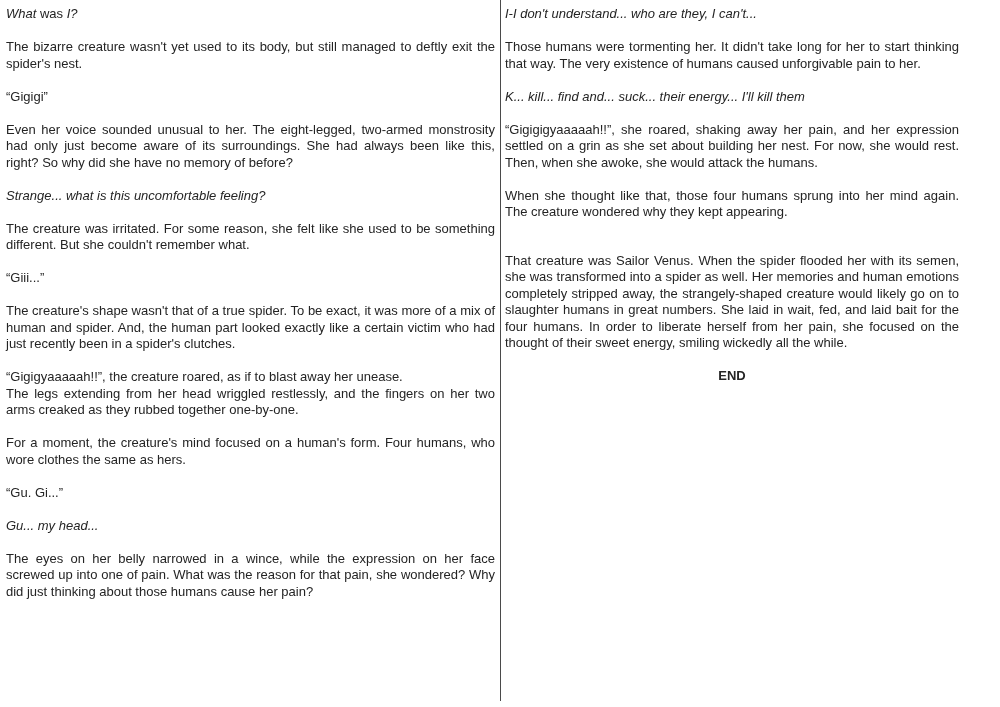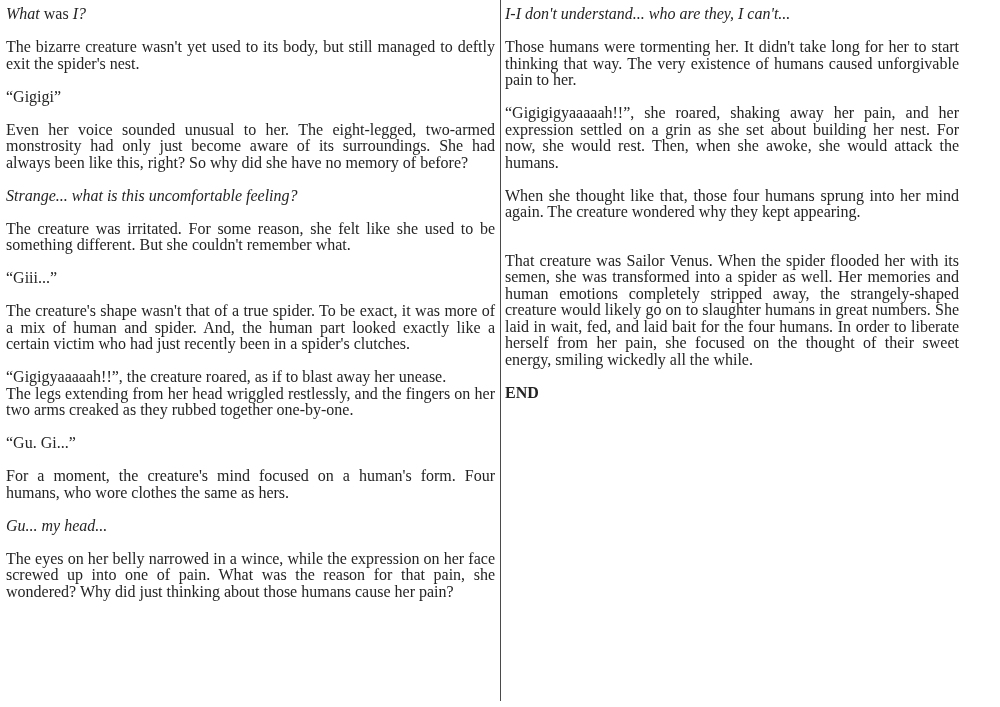--- a/index.html
+++ b/index.html
@@ -2,22 +2,22 @@
 <html><head>
 <meta charset="utf-8">
 <style>
   html, body { margin: 0; padding: 0; background: #ffffff; }
   .page {
     position: relative;
     width: 1000px;
     height: 707px;
     background: #ffffff;
     overflow: hidden;
-    font-family: Liberation Serif, serif;
-    font-size: 16px;
+    font-family: Liberation Sans, sans-serif;
+    font-size: 13px;
     line-height: 16.5px;
     color: #242424;
   }
   .column {
     position: absolute;
     top: 0;
     box-sizing: border-box;
     padding-top: 6px;
   }
   .column.left  { left: 0;     width: 500px; padding-left: 6px; padding-right: 5px; }
@@ -29,46 +29,47 @@
     width: 1px;
     height: 701px;
     background: #4a4a4a;
   }
   .column p {
     margin: 0 0 16.5px 0;
     text-align: justify;
     white-space: pre-line; 
   }
   .column p.italic { font-style: italic; text-align: left; }
-  .column p.end { font-weight: bold; }
+  .column p.end { text-align: center; font-weight: bold; }
   .seg-italic { font-style: italic; }
   .seg-roman  { font-style: normal; }
 </style>
 </head>
 <body>
 
 <div class="page" style="background: rgb(255, 255, 255); color: rgb(36, 36, 36);">
   <div class="column left" id="col-left">
       <p class="italic"><span class="seg-italic">What </span><span class="seg-roman">was </span><span class="seg-italic">I?</span></p>
       <p>The bizarre creature wasn't yet used to its body, but still managed to deftly exit the spider's nest.</p>
       <p>“Gigigi”</p>
       <p>Even her voice sounded unusual to her. The eight-legged, two-armed monstrosity had only just become aware of its surroundings. She had always been like this, right? So why did she have no memory of before?</p>
       <p class="italic">Strange... what is this uncomfortable feeling?</p>
       <p>The creature was irritated. For some reason, she felt like she used to be something different. But she couldn't remember what.</p>
       <p>“Giii...”</p>
       <p>The creature's shape wasn't that of a true spider. To be exact, it was more of a mix of human and spider. And, the human part looked exactly like a certain victim who had just recently been in a spider's clutches.</p>
       <p>“Gigigyaaaaah!!”, the creature roared, as if to blast away her unease.
 The legs extending from her head wriggled restlessly, and the fingers on her two arms creaked as they rubbed together one-by-one.</p>
+      <p>For a moment, the creature's mind focused on a human's form. Four humans, who wore clothes the same as hers.</p>
       <p>“Gu. Gi...”</p>
-      <p>For a moment, the creature's mind focused on a human's form. Four humans, who wore clothes the same as hers.</p>
       <p class="italic">Gu... my head...</p>
       <p>The eyes on her belly narrowed in a wince, while the expression on her face screwed up into one of pain. What was the reason for that pain, she wondered? Why did just thinking about those humans cause her pain?</p>
     </div>
   <div class="divider" id="divider" style="background: rgb(74, 74, 74);"></div>
   <div class="column right" id="col-right">
       <p class="italic">I-I don't understand... who are they, I can't...</p>
       <p>Those humans were tormenting her. It didn't take long for her to start thinking that way. The very existence of humans caused unforgivable pain to her.</p>
+      <p class="italic">K... kill... find and... suck... their energy... I'll kill them</p>
       <p>“Gigigigyaaaaah!!”, she roared, shaking away her pain, and her expression settled on a grin as she set about building her nest. For now, she would rest. Then, when she awoke, she would attack the humans.</p>
       <p>When she thought like that, those four humans sprung into her mind again. The creature wondered why they kept appearing.</p>
       <p style="margin-top: 32px;">That creature was Sailor Venus. When the spider flooded her with its semen, she was transformed into a spider as well. Her memories and human emotions completely stripped away, the strangely-shaped creature would likely go on to slaughter humans in great numbers. She laid in wait, fed, and laid bait for the four humans. In order to liberate herself from her pain, she focused on the thought of their sweet energy, smiling wickedly all the while.</p>
       <p class="end">END</p>
     </div>
 </div>
 
 </body></html>

